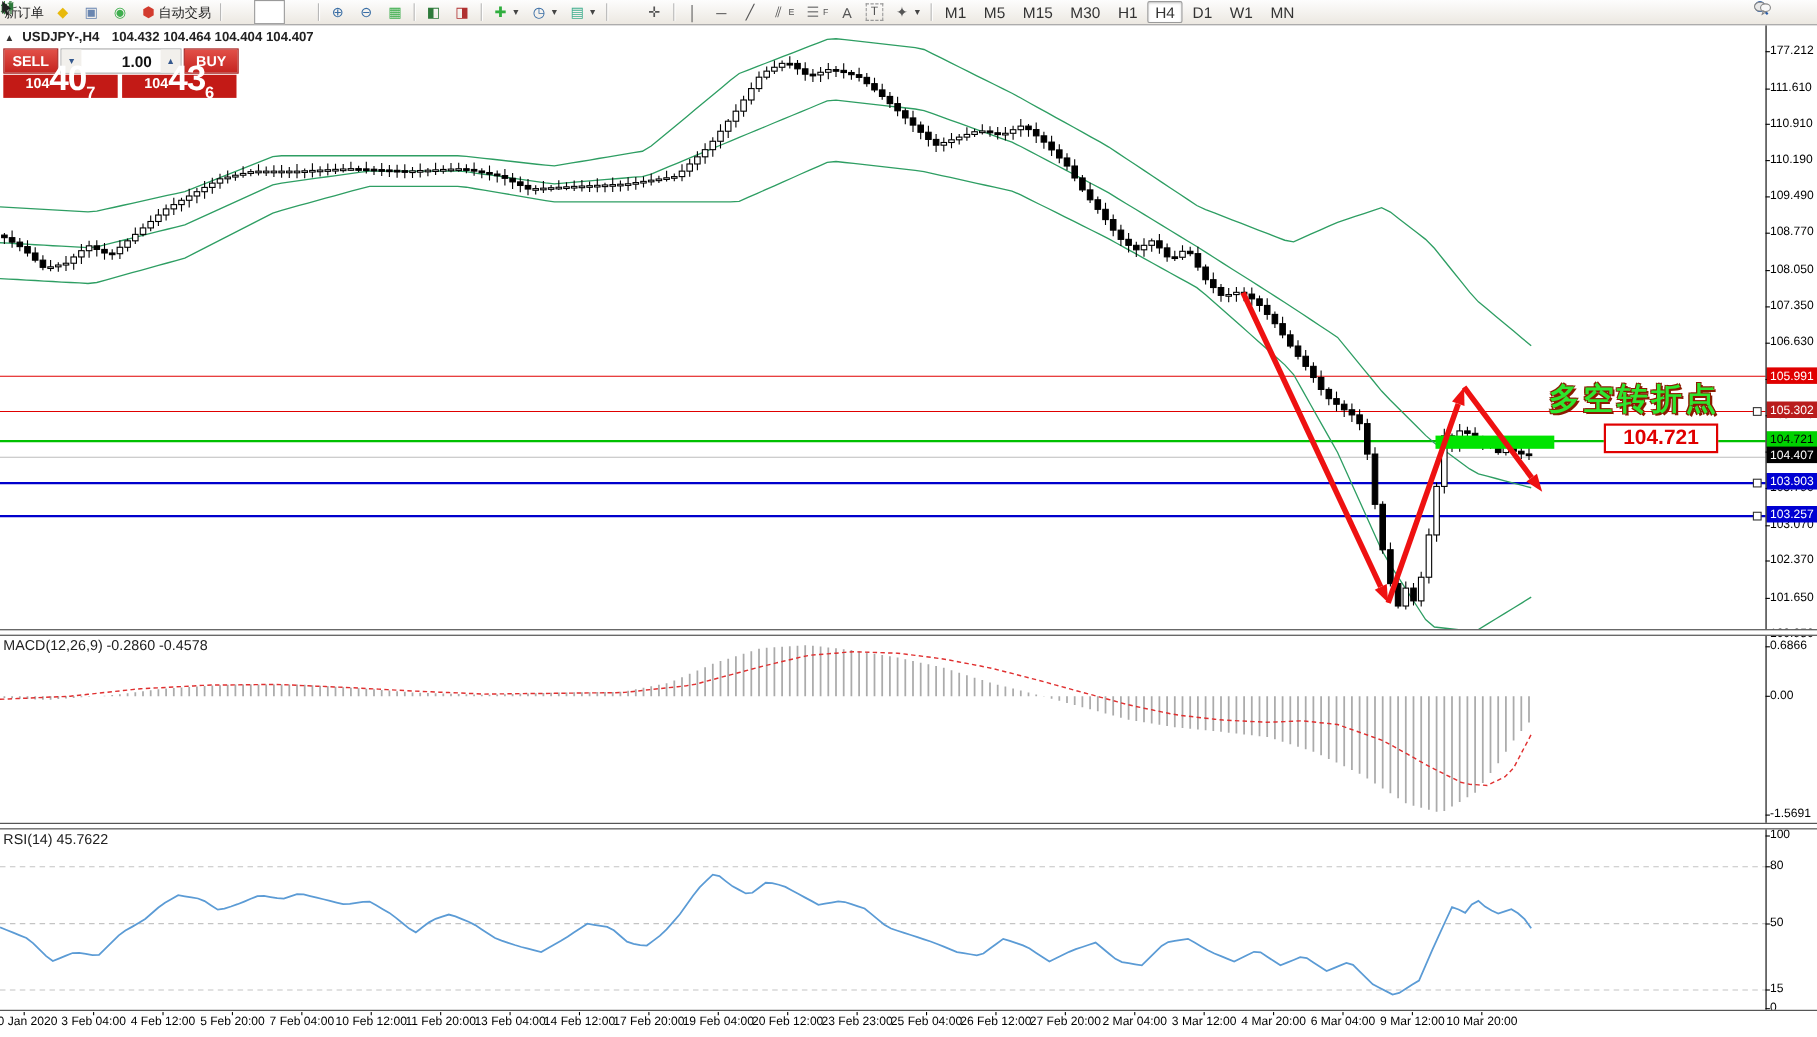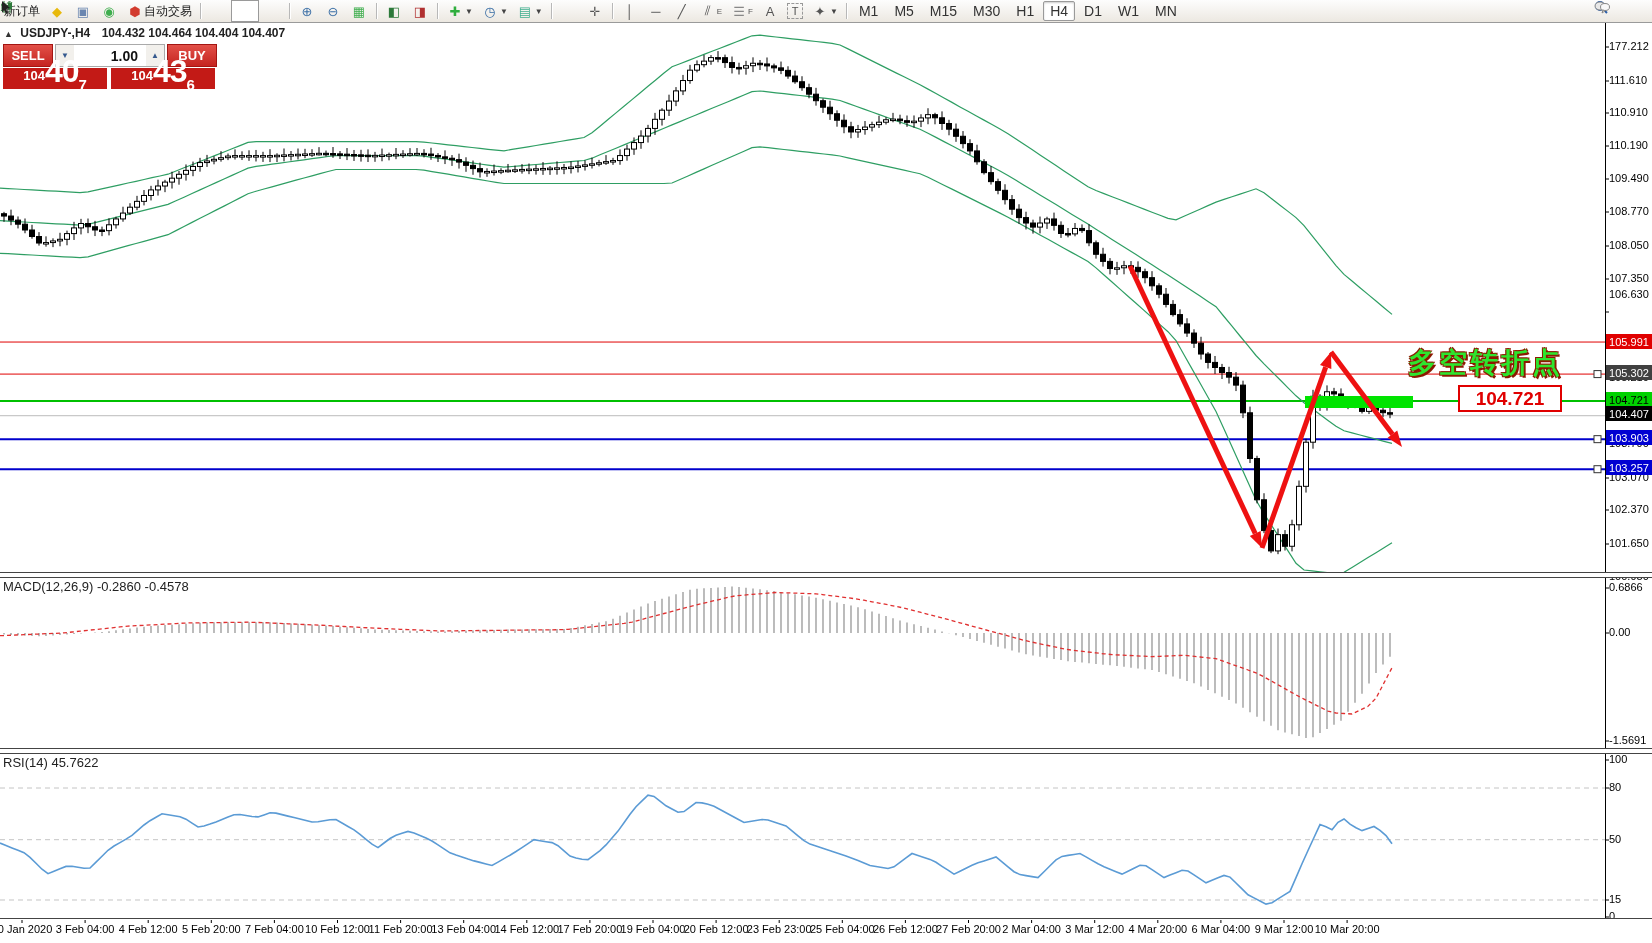--- a/index.html
+++ b/index.html
@@ -929,39 +929,39 @@
 
 <div id="labels-layer">
     <div class="tick" style="top: 40px;">177.212</div>
     <div class="tick" style="top: 74px;">111.610</div>
     <div class="tick" style="top: 106px;">110.910</div>
     <div class="tick" style="top: 139px;">110.190</div>
     <div class="tick" style="top: 172px;">109.490</div>
     <div class="tick" style="top: 205px;">108.770</div>
     <div class="tick" style="top: 239px;">108.050</div>
     <div class="tick" style="top: 272px;">107.350</div>
-    <div class="tick" style="top: 288px;">106.630</div>
+    <div class="tick" style="top: 305px;">106.630</div>
     <div class="tick" style="top: 338px;">105.930</div>
     <div class="tick" style="top: 371px;">105.210</div>
     <div class="tick" style="top: 404px;">104.510</div>
     <div class="tick" style="top: 437px;">103.790</div>
     <div class="tick" style="top: 471px;">103.070</div>
     <div class="tick" style="top: 503px;">102.370</div>
     <div class="tick" style="top: 537px;">101.650</div>
     <div class="tick" style="top: 570px;">100.950</div>
     <div class="tick" style="top: 581px;">0.6866</div>
     <div class="tick" style="top: 626px;">0.00</div>
     <div class="tick" style="top: 734px;">-1.5691</div>
     <div class="tick" style="top: 753px;">100</div>
     <div class="tick" style="top: 781px;">80</div>
     <div class="tick" style="top: 833px;">50</div>
     <div class="tick" style="top: 893px;">15</div>
     <div class="tick" style="top: 910px;">0</div>
     <div class="badge" style="top: 334px; background: rgb(224, 0, 0); color: rgb(255, 255, 255);">105.991</div>
-    <div class="badge" style="top: 365px; background: #404040; color: rgb(255, 255, 255);">105.302</div>
+    <div class="badge" style="top: 365px; background: #b91c1c; color: rgb(255, 255, 255);">105.302</div>
     <div class="badge" style="top: 392px; background: rgb(0, 210, 0); color: rgb(0, 0, 0);">104.721</div>
     <div class="badge" style="top: 406px; background: rgb(0, 0, 0); color: rgb(255, 255, 255);">104.407</div>
     <div class="badge" style="top: 430px; background: rgb(0, 0, 210); color: rgb(255, 255, 255);">103.903</div>
     <div class="badge" style="top: 460px; background: rgb(0, 0, 210); color: rgb(255, 255, 255);">103.257</div>
     <div class="time-label" style="left: 22px;">30 Jan 2020</div>
     <div class="time-label" style="left: 85.1px;">3 Feb 04:00</div>
     <div class="time-label" style="left: 148.2px;">4 Feb 12:00</div>
     <div class="time-label" style="left: 211.3px;">5 Feb 20:00</div>
     <div class="time-label" style="left: 274.4px;">7 Feb 04:00</div>
     <div class="time-label" style="left: 337.5px;">10 Feb 12:00</div>

